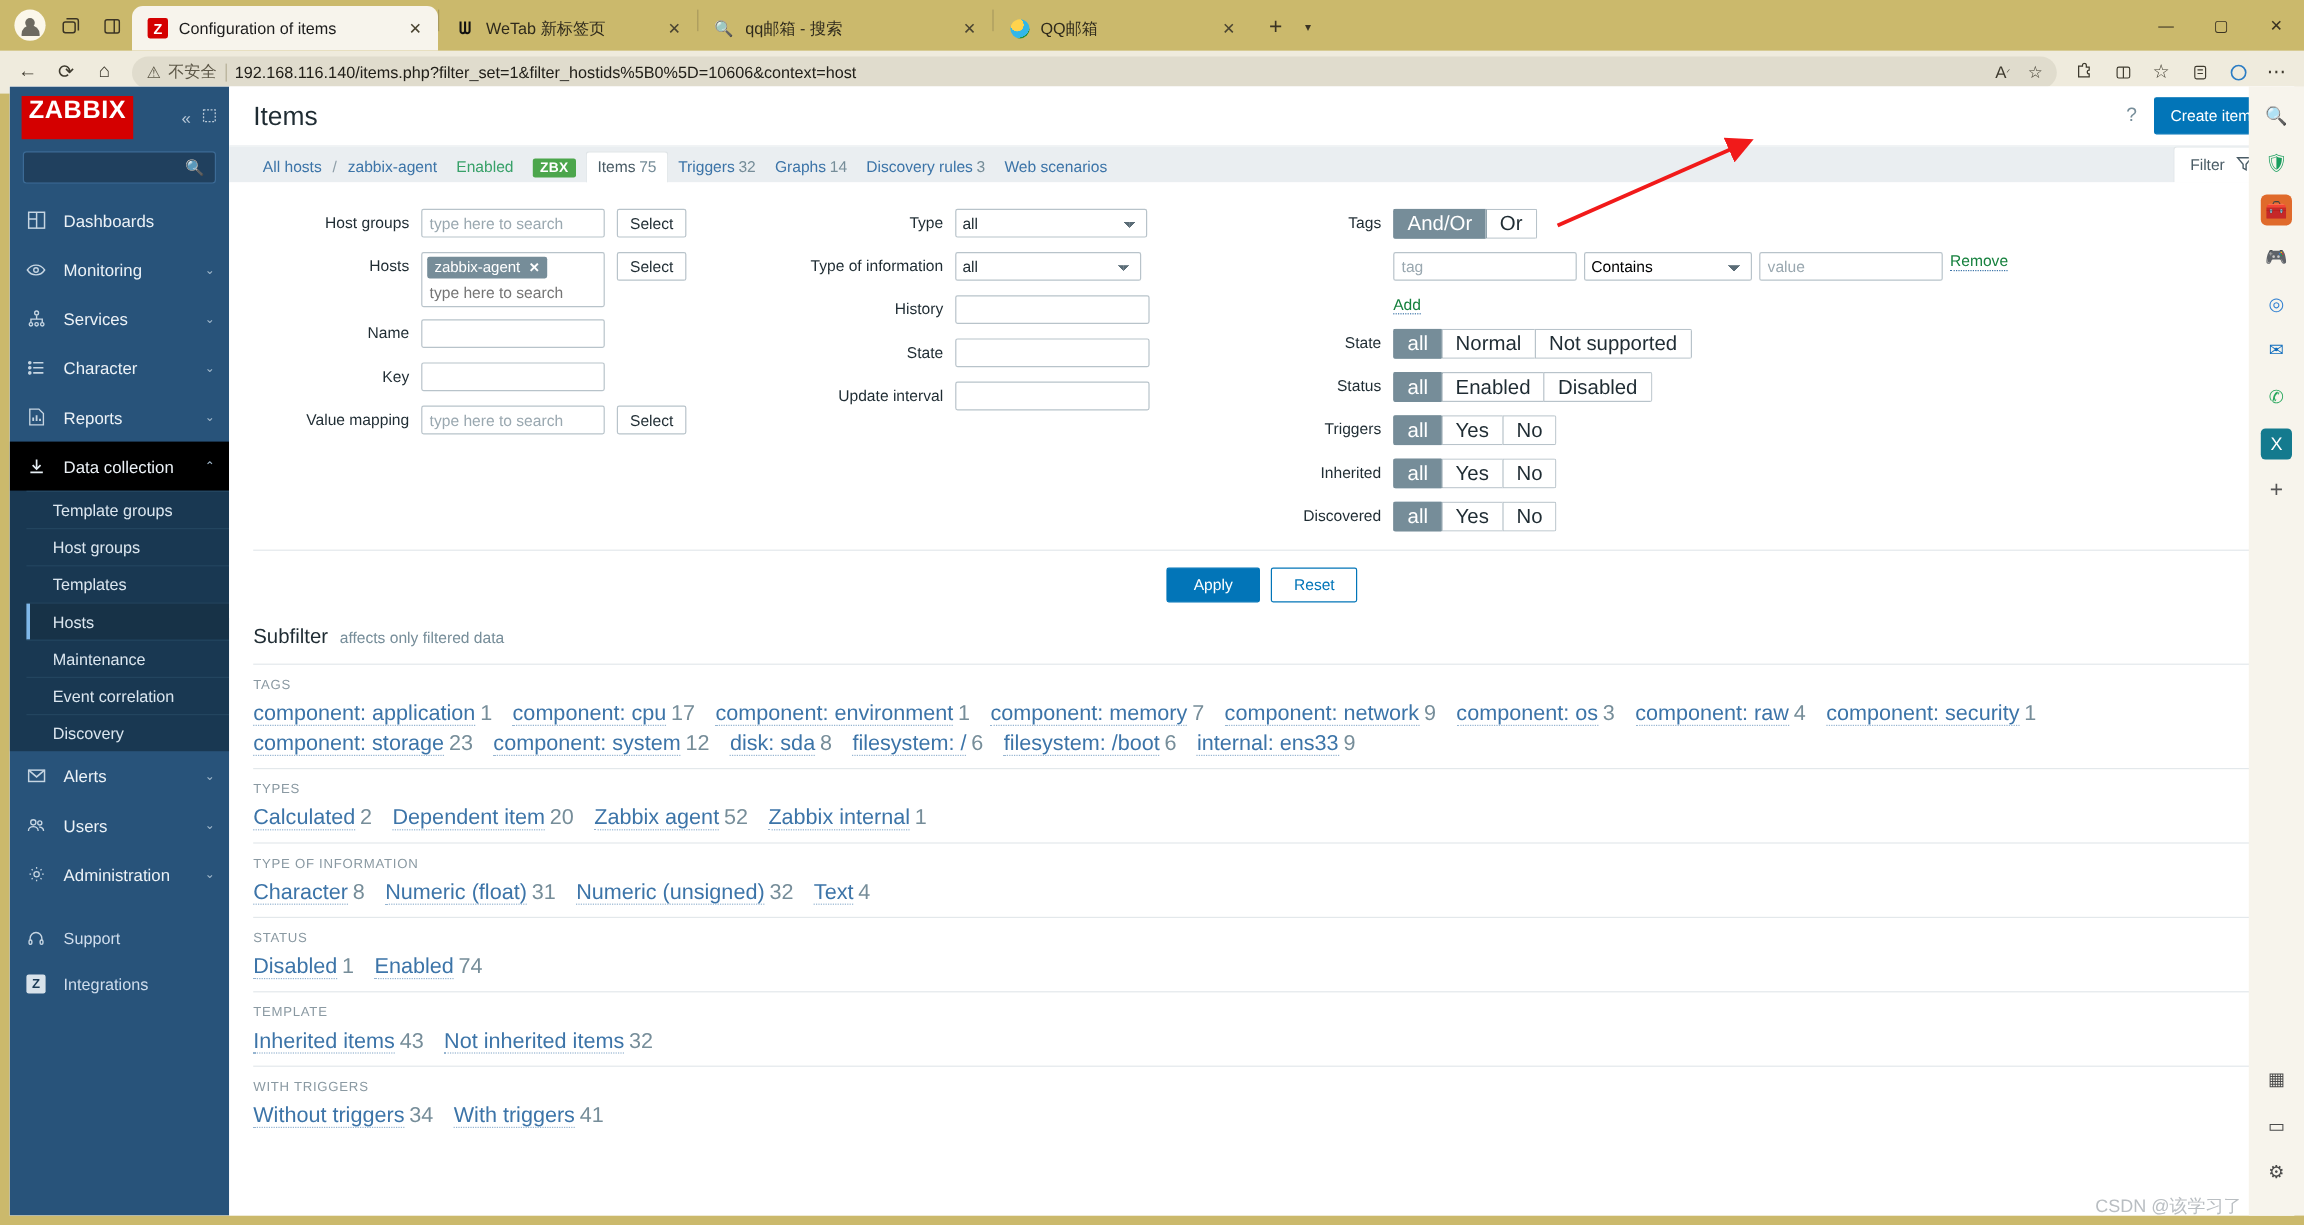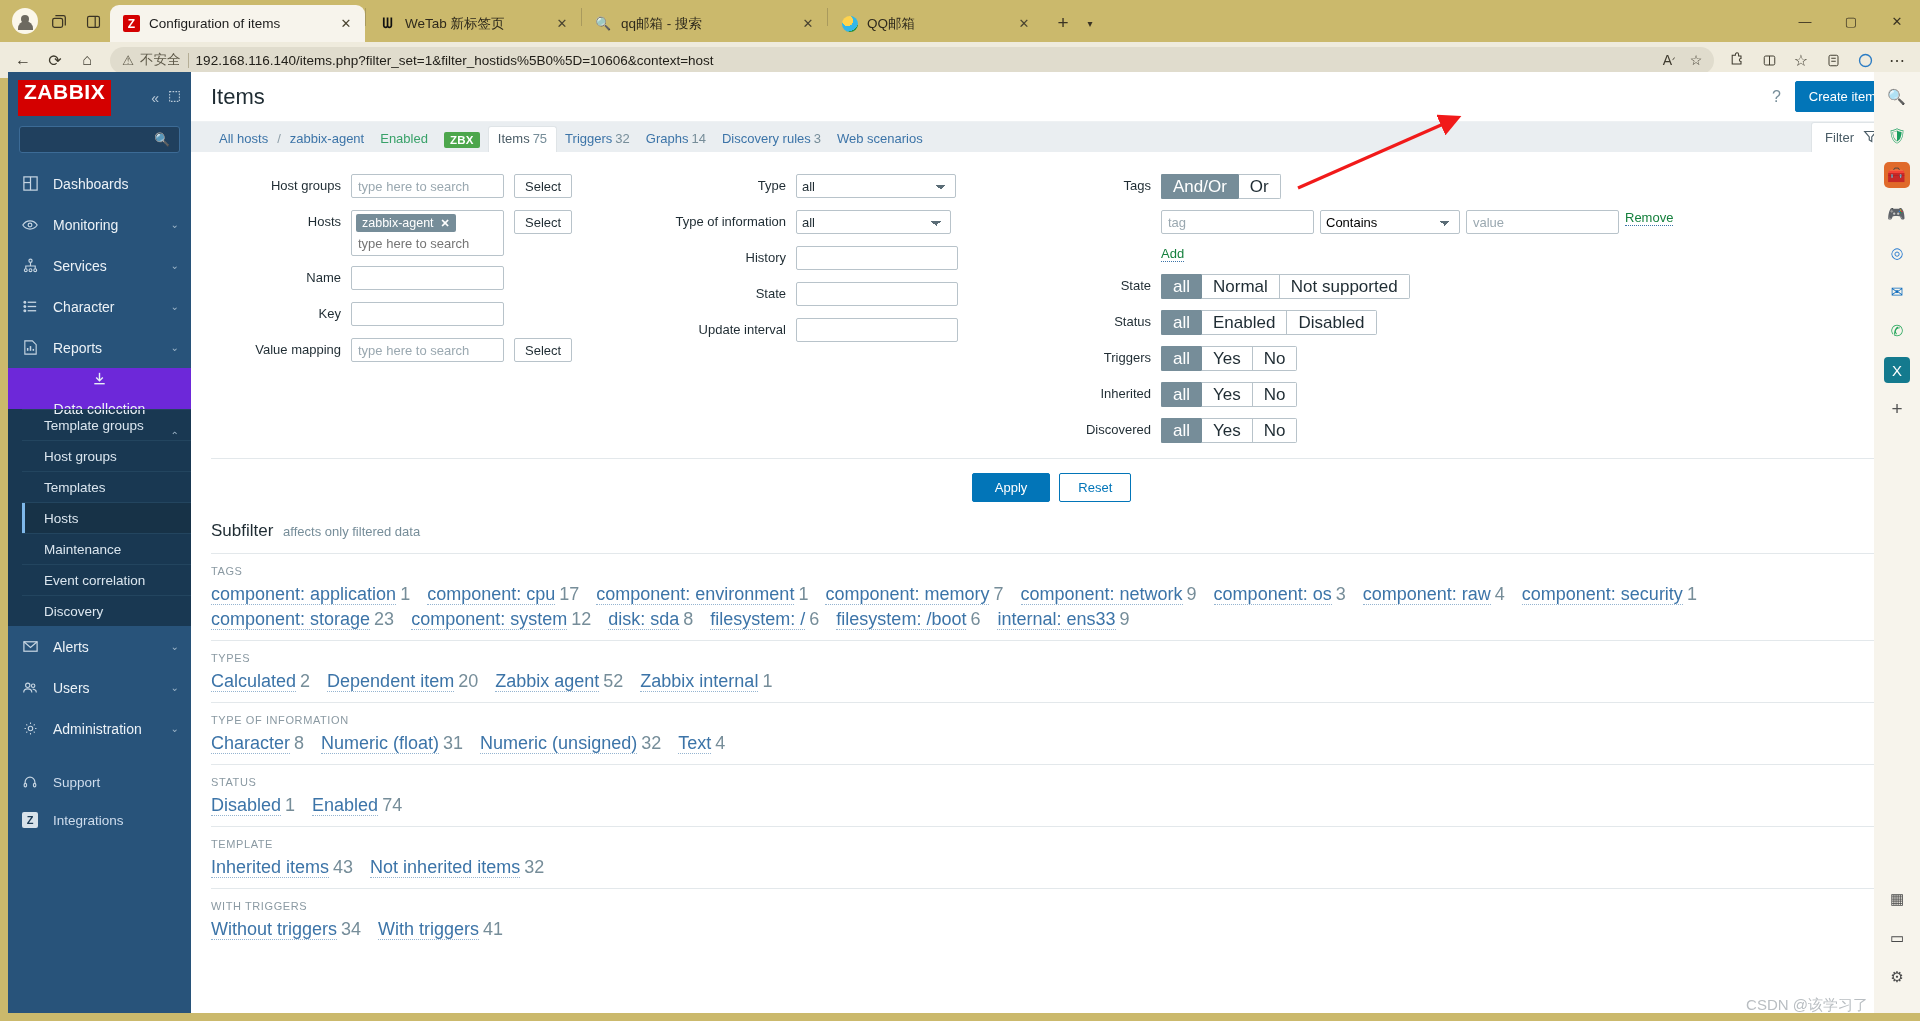--- a/index.html
+++ b/index.html
@@ -100,21 +100,21 @@
   .zsearch {
     margin:2px 11px 10px; height:27px; background:#20405e; border:1px solid #3c6b96;
     border-radius:3px; display:flex; align-items:center; padding:0 8px;
   }
   .zsearch .ico { margin-left:auto; color:#b9c9d8; font-size:13px; }
   .znav { flex:1 1 auto; overflow:hidden; }
   .znav-item {
     display:flex; align-items:center; gap:13px; padding:0 12px; height:41px;
     color:#ecf2f7; font-size:14px; cursor:pointer;
   }
-  .znav-item.active { background:#6d28d9;flex-direction:column; }
+  .znav-item.active { background:#000000; }
   .znav-item .chev { margin-left:auto; color:#9fb6c9; font-size:10px; }
   .znav-ico { width:20px;height:20px;flex:0 0 auto;display:flex;align-items:center;justify-content:center;color:#c6d5e2; }
   .zsub { background:#193852; padding-left:14px; }
   .zsub-item {
     height:31px; display:flex; align-items:center; padding-left:22px;
     color:#dbe6ef; font-size:13.5px; border-top:1px solid #23455f; position:relative; cursor:pointer;
   }
   .zsub-item.current { background:#173247; }
   .zsub-item.current:before {
     content:""; position:absolute; left:0; top:0; bottom:0; width:3px; background:#7fb8ea;

